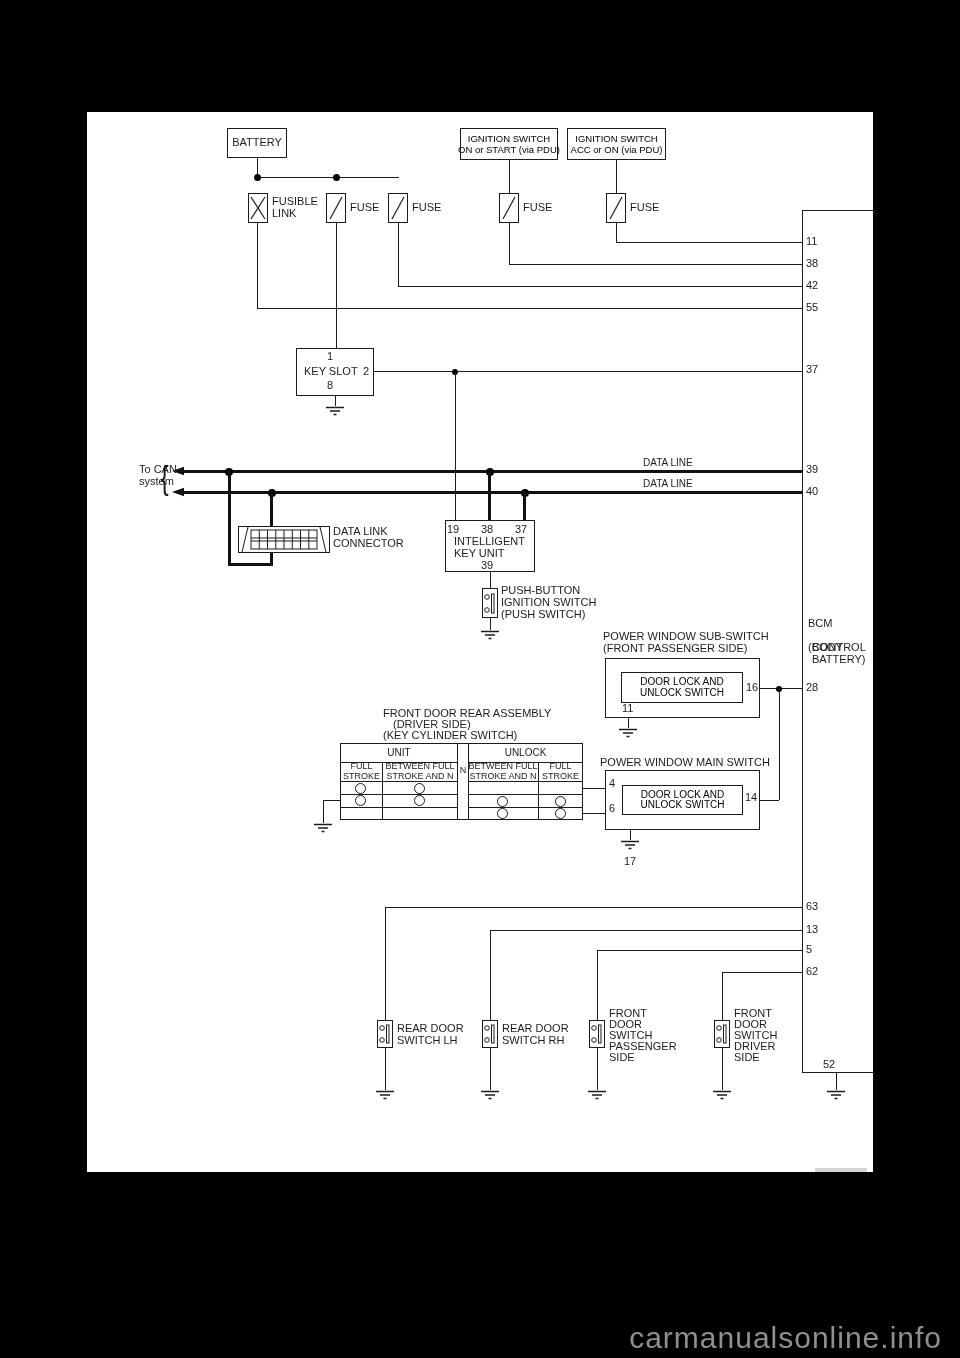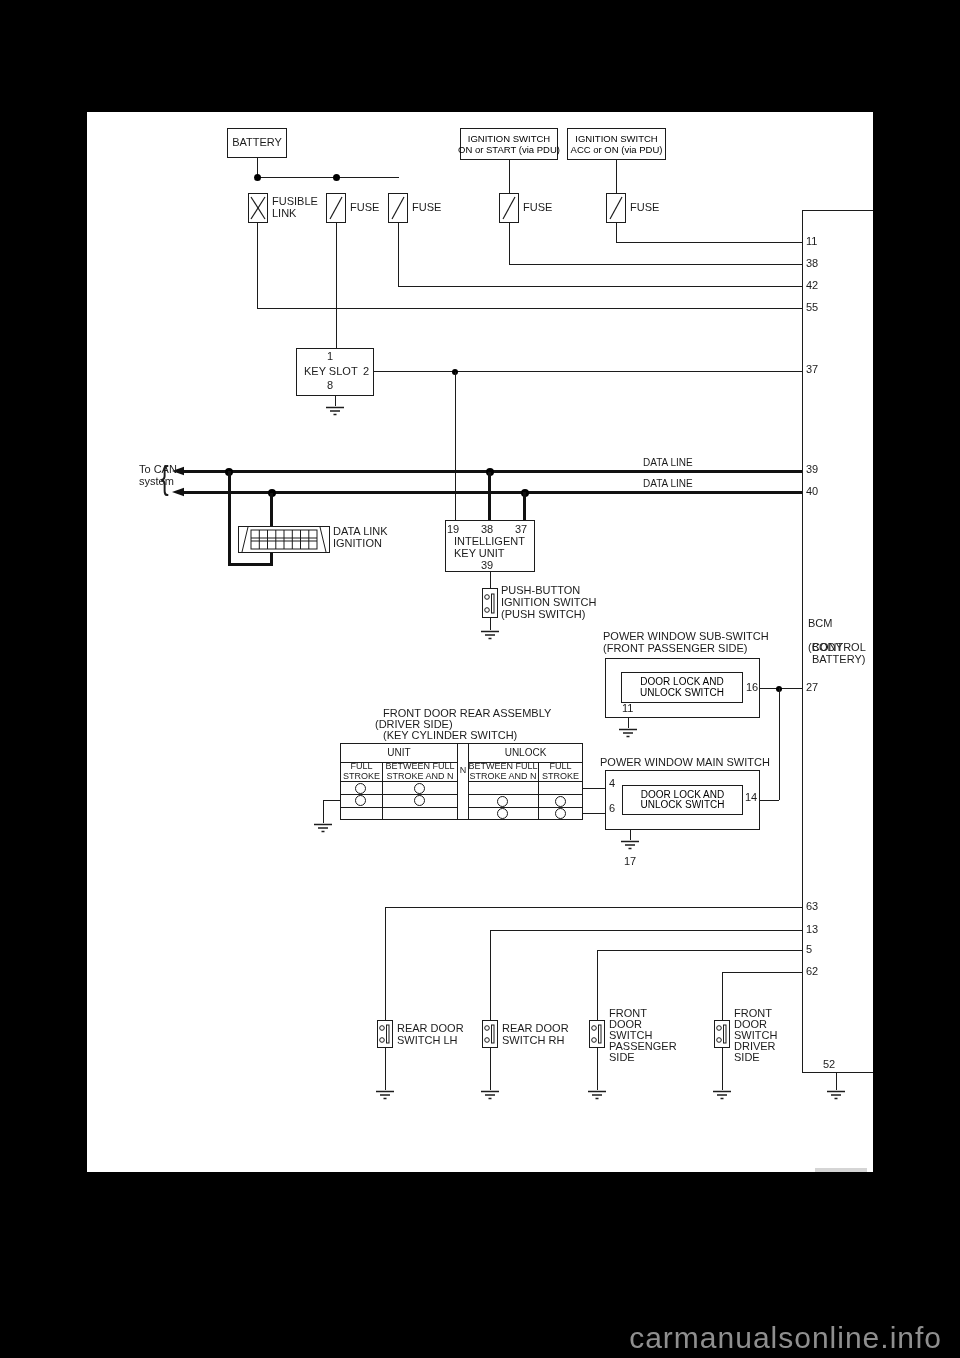--- a/index.html
+++ b/index.html
@@ -145,21 +145,21 @@
     <line x1="13" y1="15" x2="79" y2="15" stroke="#1c1c1c"></line>
     <line x1="21.3" y1="4" x2="21.3" y2="23" stroke="#1c1c1c"></line>
     <line x1="29.5" y1="4" x2="29.5" y2="23" stroke="#1c1c1c"></line>
     <line x1="37.8" y1="4" x2="37.8" y2="23" stroke="#1c1c1c"></line>
     <line x1="46" y1="4" x2="46" y2="23" stroke="#1c1c1c"></line>
     <line x1="54.3" y1="4" x2="54.3" y2="23" stroke="#1c1c1c"></line>
     <line x1="62.5" y1="4" x2="62.5" y2="23" stroke="#1c1c1c"></line>
     <line x1="70.8" y1="4" x2="70.8" y2="23" stroke="#1c1c1c"></line>
   </svg>
   <div class="t" style="left:246px;top:414px">DATA LINK</div>
-  <div class="t" style="left:246px;top:426px">IGNITION</div>
+  <div class="t" style="left:246px;top:426px">CONNECTOR</div>
 
   <div class="vl3" style="left:401px;top:360px;height:48px"></div>
   <div class="vl3" style="left:436px;top:380px;height:28px"></div>
   <div class="box" style="left:358px;top:408px;width:90px;height:52px"></div>
   <div class="t" style="left:360px;top:412px">19</div>
   <div class="t" style="left:394px;top:412px">38</div>
   <div class="t" style="left:428px;top:412px">37</div>
   <div class="t" style="left:367px;top:424px">INTELLIGENT</div>
   <div class="t" style="left:367px;top:436px">KEY UNIT</div>
   <div class="t" style="left:394px;top:448px">39</div>
@@ -186,21 +186,21 @@
   <div class="t" style="left:721px;top:530px">(BODY</div>
   <div class="t" style="left:725px;top:530px">CONTROL</div>
   <div class="t" style="left:725px;top:542px">BATTERY)</div>
   <div class="t" style="left:719px;top:124px">11</div>
   <div class="t" style="left:719px;top:146px">38</div>
   <div class="t" style="left:719px;top:168px">42</div>
   <div class="t" style="left:719px;top:190px">55</div>
   <div class="t" style="left:719px;top:252px">37</div>
   <div class="t" style="left:719px;top:352px">39</div>
   <div class="t" style="left:719px;top:374px">40</div>
-  <div class="t" style="left:719px;top:570px">27</div>
+  <div class="t" style="left:719px;top:570px">28</div>
   <div class="t" style="left:719px;top:789px">63</div>
   <div class="t" style="left:719px;top:812px">13</div>
   <div class="t" style="left:719px;top:832px">5</div>
   <div class="t" style="left:719px;top:854px">62</div>
   <div class="t" style="left:736px;top:947px">52</div>
   <div class="vl" style="left:749px;top:961px;height:17px"></div>
   <svg class="a" style="left:738px;top:978px" width="22" height="11">
     <line x1="2" y1="1.5" x2="20" y2="1.5" stroke="#1c1c1c" stroke-width="1.5"></line>
     <line x1="6" y1="5" x2="16" y2="5" stroke="#1c1c1c" stroke-width="1.5"></line>
     <line x1="9.5" y1="8.5" x2="12.5" y2="8.5" stroke="#1c1c1c" stroke-width="1.5"></line>
@@ -239,21 +239,21 @@
   <div class="hl" style="left:496px;top:676px;width:22px"></div>
   <div class="hl" style="left:496px;top:701px;width:22px"></div>
   <div class="vl" style="left:543px;top:718px;height:10px"></div>
   <svg class="a" style="left:532px;top:728px" width="22" height="11">
     <line x1="2" y1="1.5" x2="20" y2="1.5" stroke="#1c1c1c" stroke-width="1.5"></line>
     <line x1="6" y1="5" x2="16" y2="5" stroke="#1c1c1c" stroke-width="1.5"></line>
     <line x1="9.5" y1="8.5" x2="12.5" y2="8.5" stroke="#1c1c1c" stroke-width="1.5"></line>
   </svg>
 
   <div class="t" style="left:296px;top:596px">FRONT DOOR REAR ASSEMBLY</div>
-  <div class="t" style="left:288px;top:607px">(DRIVER SIDE)</div>
+  <div class="t" style="left:306px;top:607px">(DRIVER SIDE)</div>
   <div class="t" style="left:296px;top:618px">(KEY CYLINDER SWITCH)</div>
 
   <div class="box" style="left:253px;top:631px;width:118px;height:77px"></div>
   <div class="box" style="left:381px;top:631px;width:115px;height:77px"></div>
   <div class="hl" style="left:371px;top:631px;width:10px"></div>
   <div class="hl" style="left:371px;top:707px;width:10px"></div>
   <div class="hl" style="left:253px;top:650px;width:118px"></div>
   <div class="hl" style="left:253px;top:669px;width:118px"></div>
   <div class="hl" style="left:253px;top:682px;width:118px"></div>
   <div class="hl" style="left:253px;top:695px;width:118px"></div>

